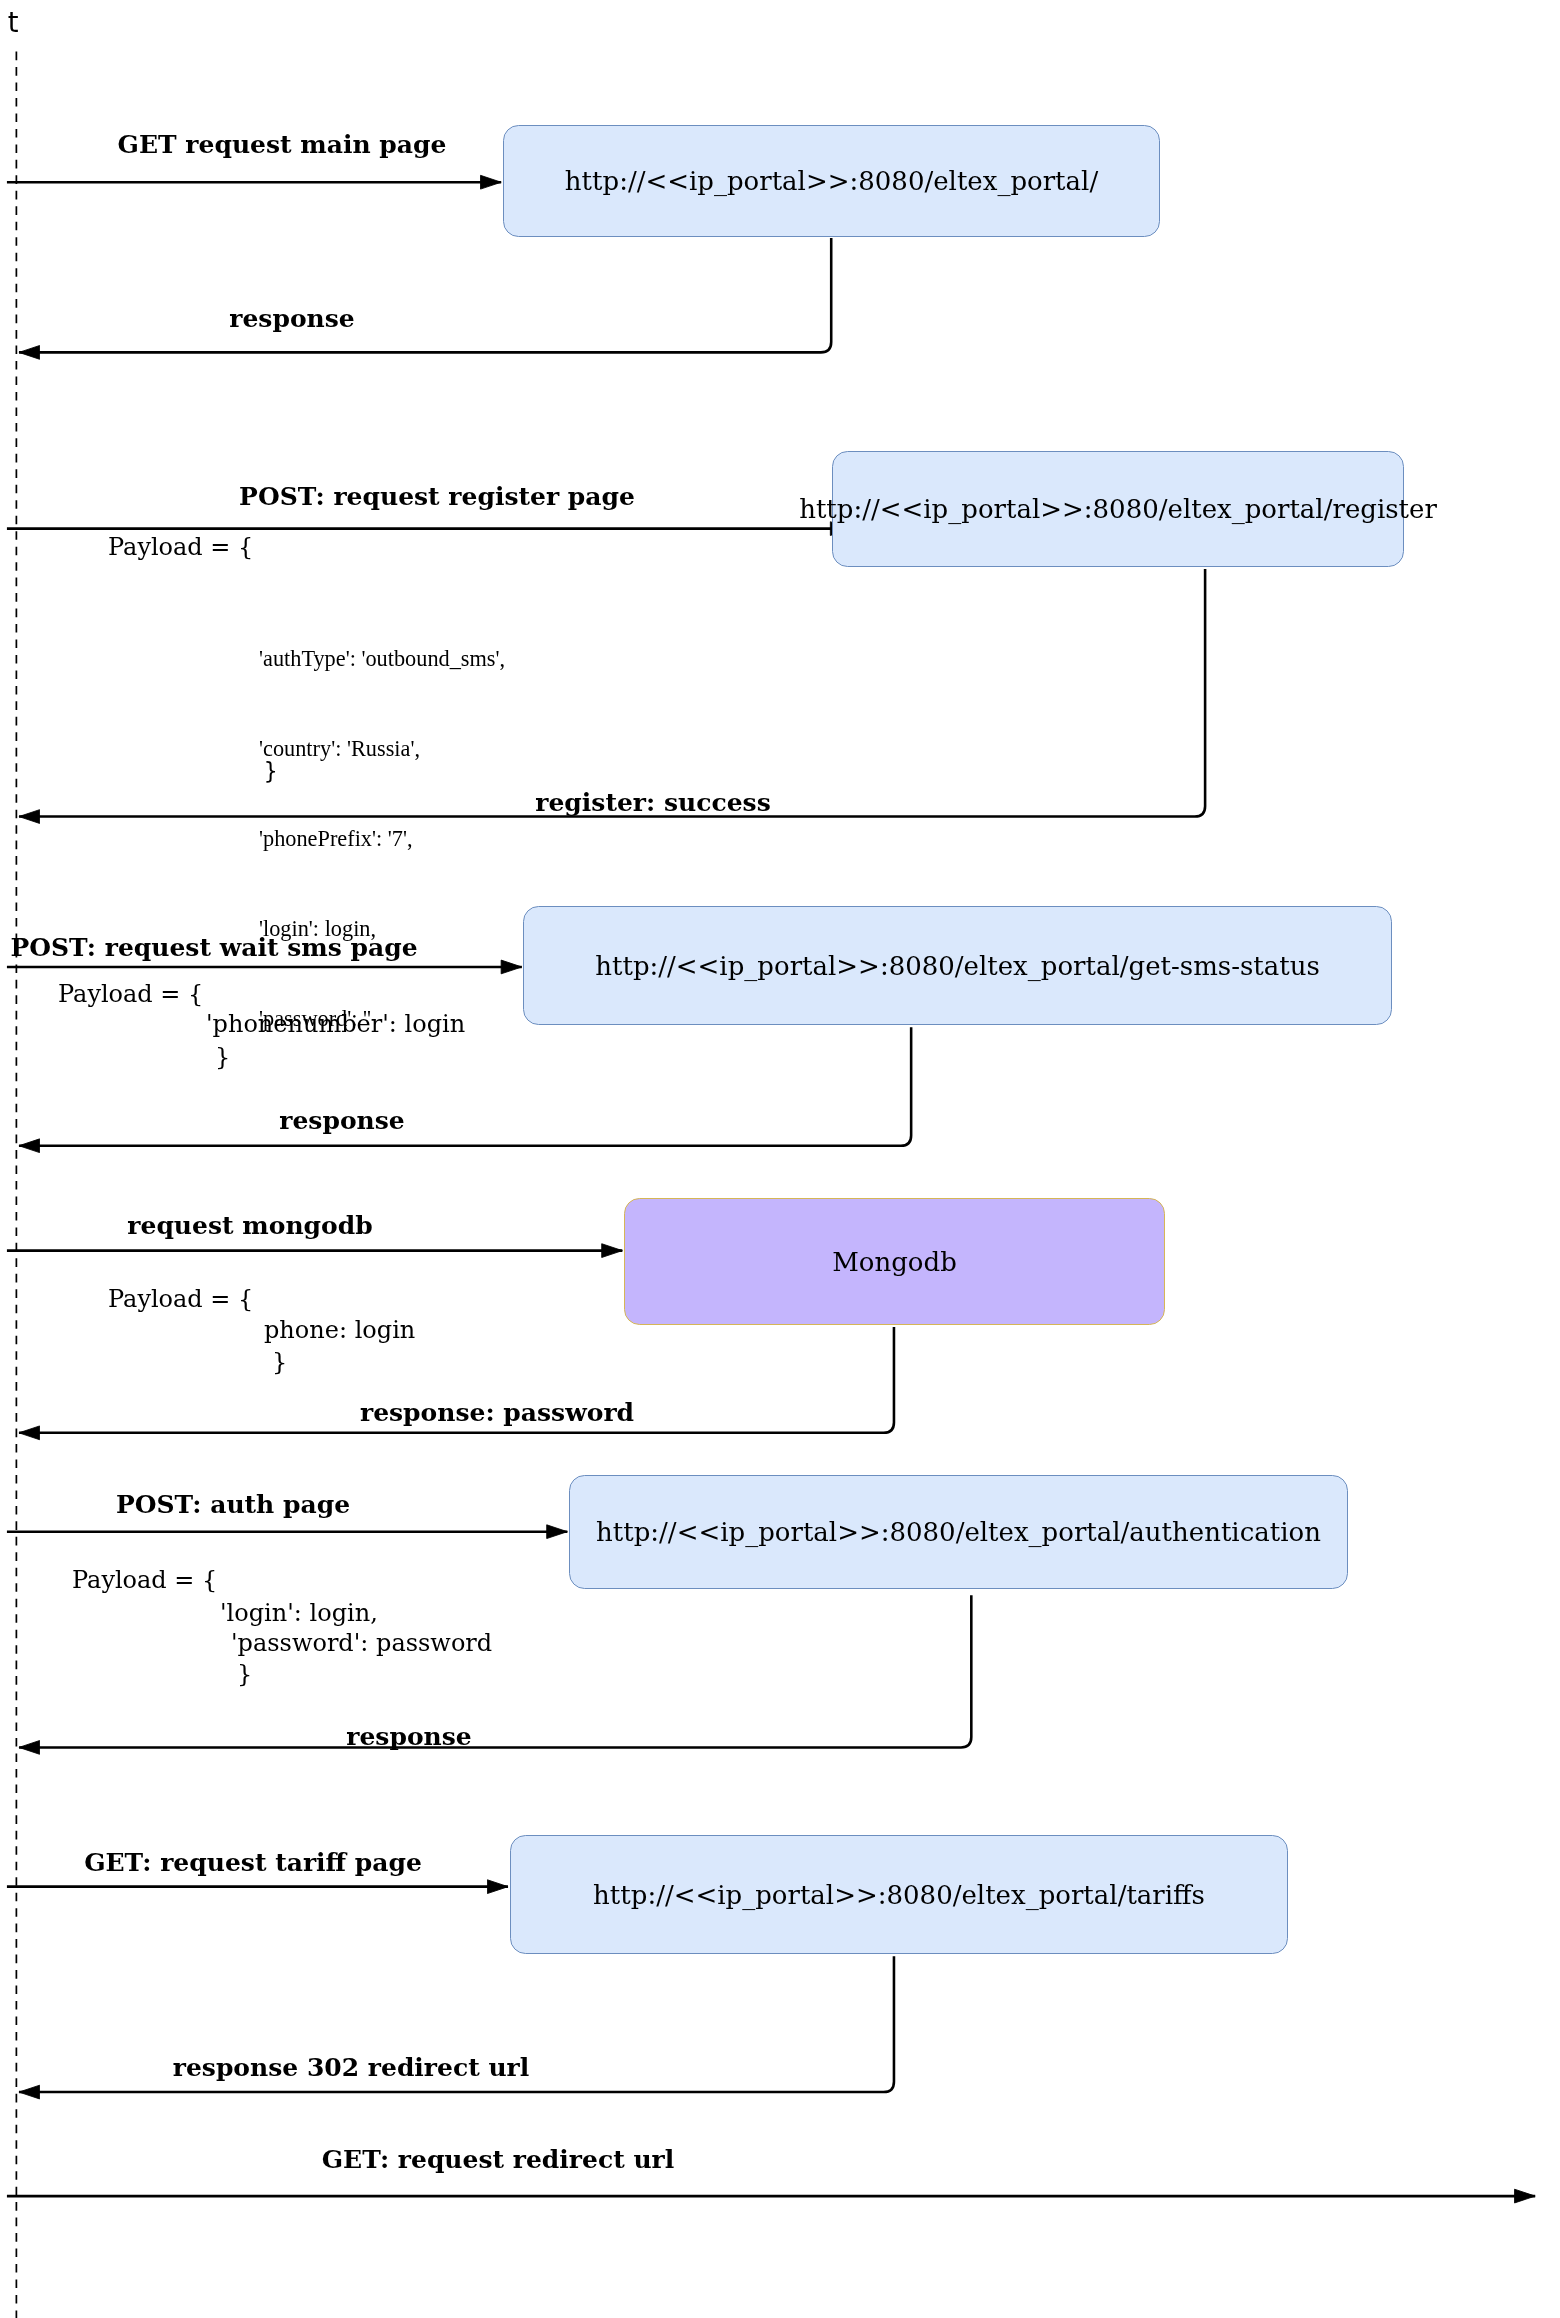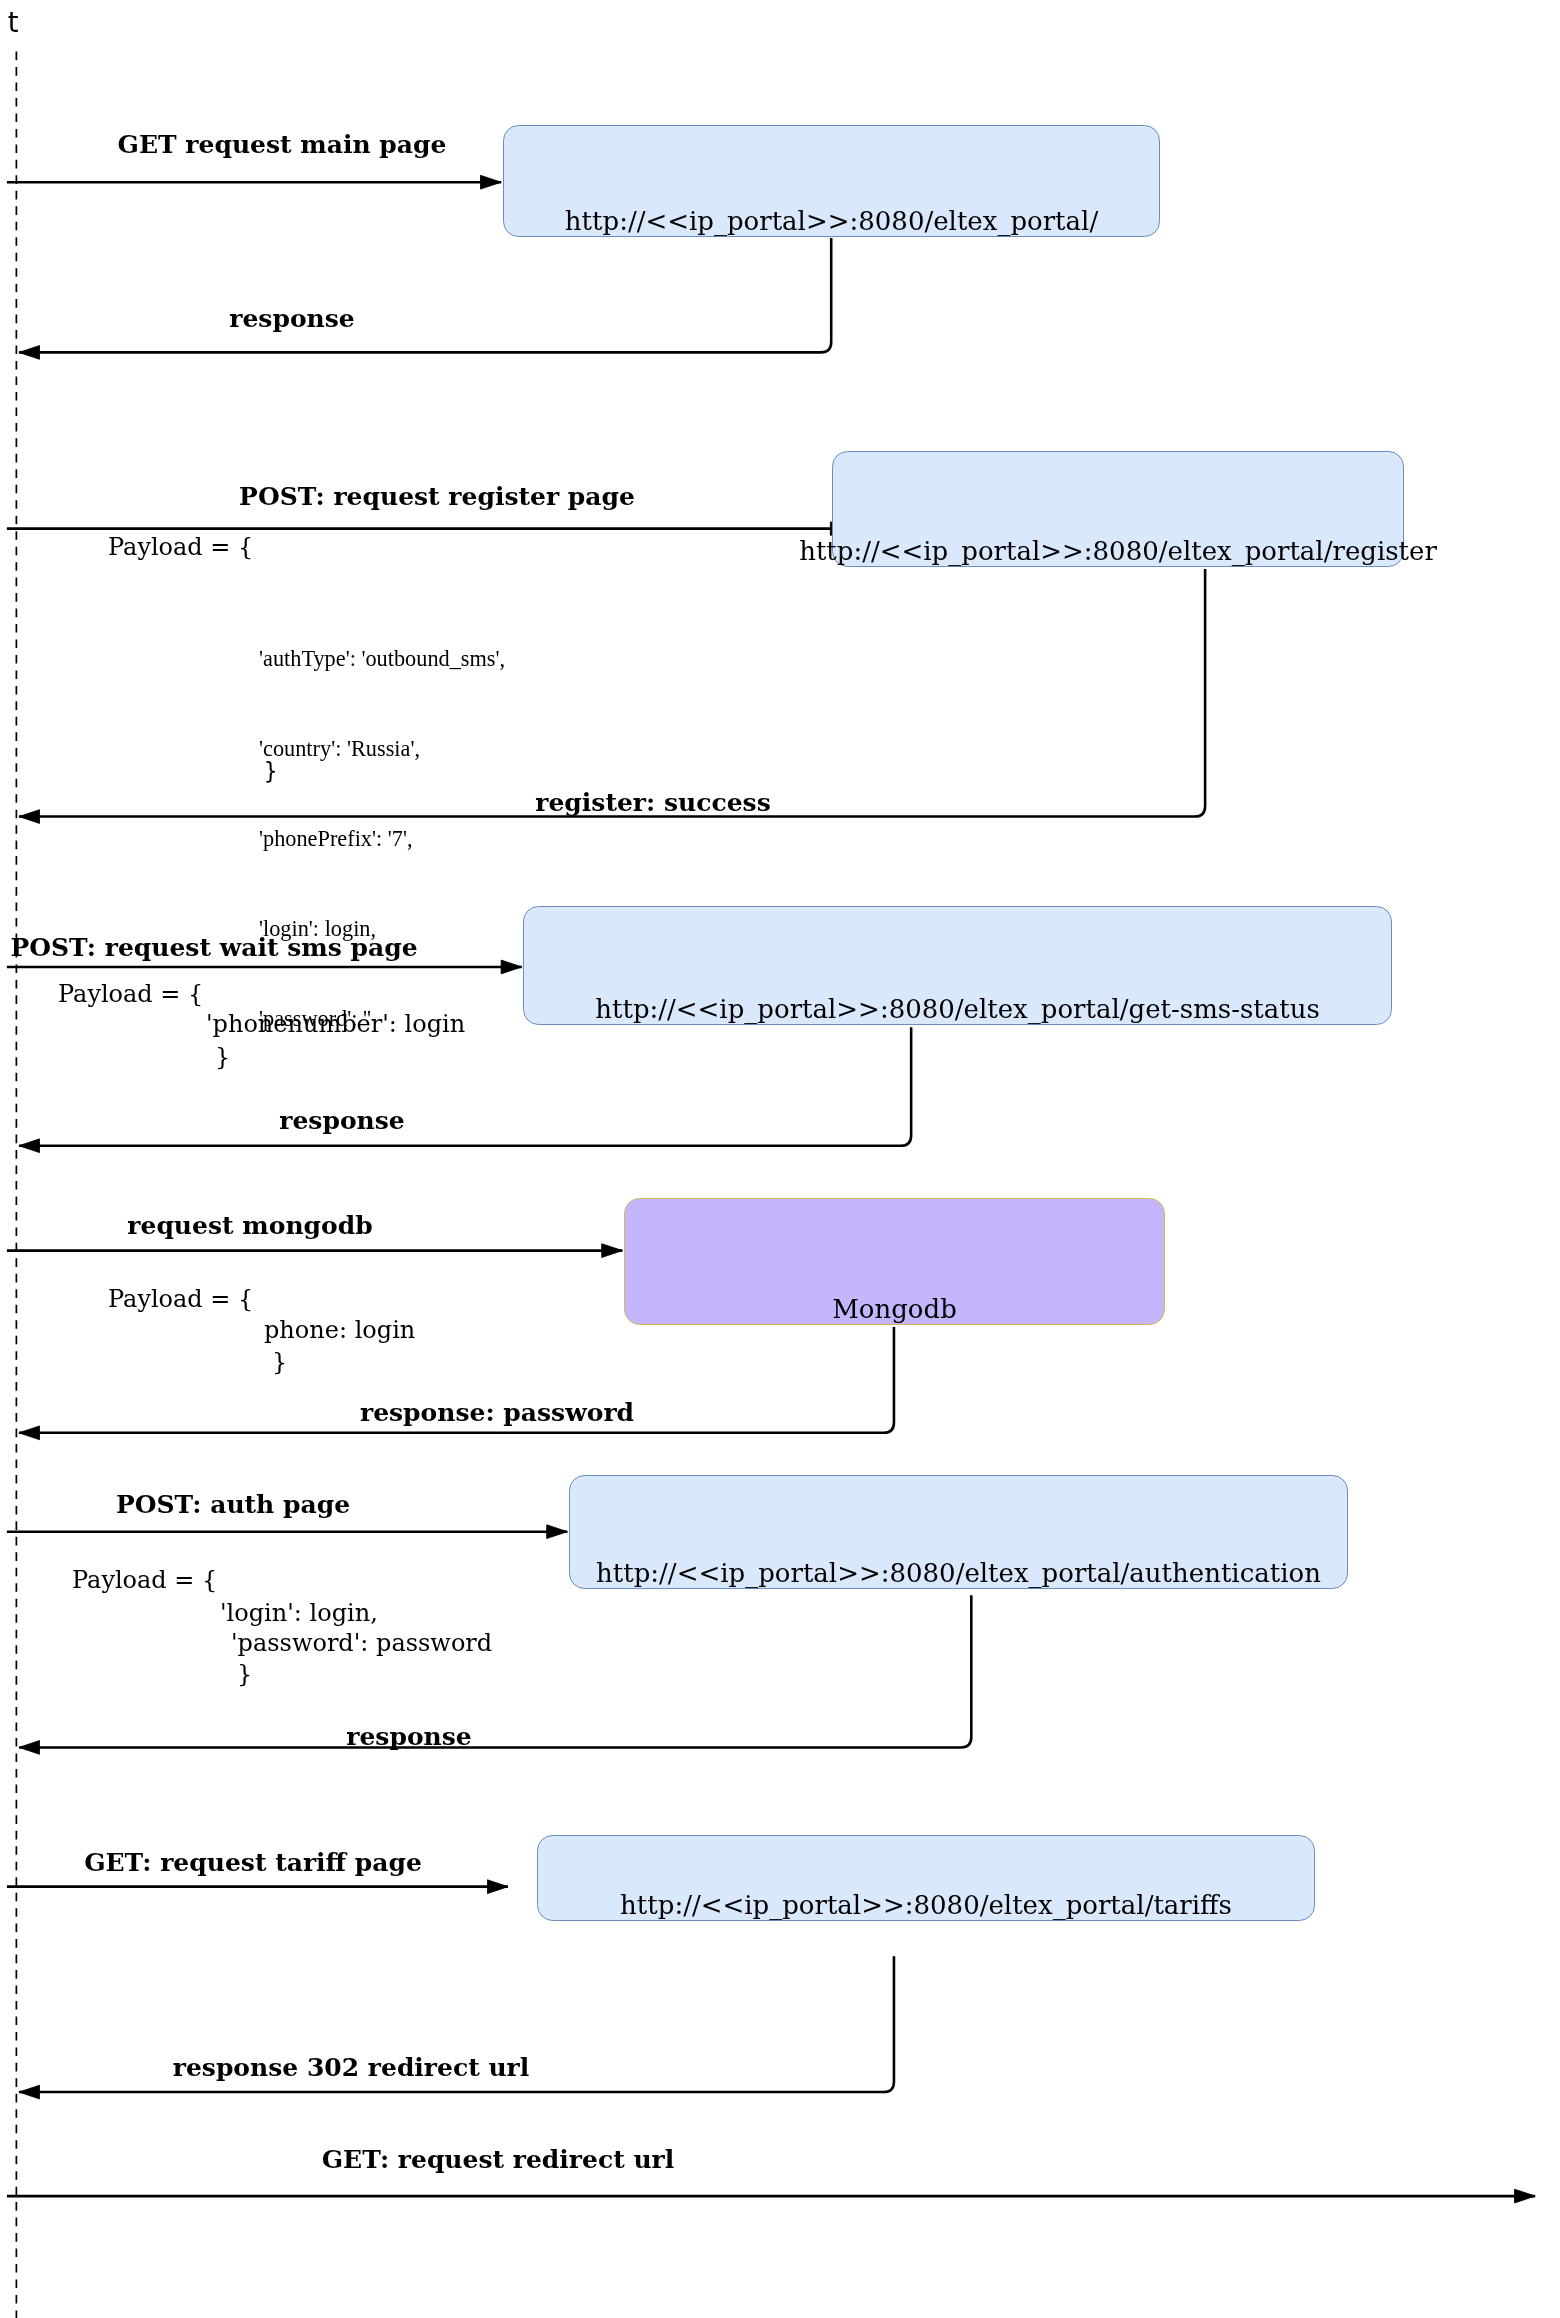--- a/index.html
+++ b/index.html
@@ -12,21 +12,21 @@
   .timeline-label{
     position:absolute;left:7.7px;top:6.9px;
     font-family:"DejaVu Sans","Liberation Sans",sans-serif;
     font-size:27.5px;line-height:1.1;
   }
   .lbl{
     position:absolute;transform:translate(-50%,-50%);
     font-size:25px;white-space:nowrap;font-weight:bold;
   }
   .box{
-    position:absolute;display:flex;align-items:flex-end;justify-content:center;
+    position:absolute;display:flex;align-items:center;justify-content:center;
     border:1.7px solid;border-radius:15.5px;font-size:26px;white-space:nowrap;
     box-sizing:border-box;
   }
   .box.blue{background:#dae8fc;border-color:#6c8ebf;}
   .box.yellow{background:#c4b5fd;border-color:#d6b656;}
   .pl{
     position:absolute;transform:translateY(-50%);
     font-size:24px;white-space:nowrap;
   }
   .mono{
@@ -115,21 +115,21 @@
   <div class="box blue" style="left:569px;top:1475px;width:779px;height:114px">
     <span>http://&lt;&lt;ip_portal&gt;&gt;:8080/eltex_portal/authentication</span>
   </div>
   <div class="pl" style="left:72px;top:1580px">Payload = {</div>
   <div class="pl" style="left:220px;top:1613px">'login': login,</div>
   <div class="pl" style="left:231px;top:1643px">'password': password</div>
   <div class="pl" style="left:237px;top:1674px">}</div>
   <div class="lbl" style="left:409px;top:1736px">response</div>
 
   <div class="lbl" style="left:253px;top:1862px">GET: request tariff page</div>
-  <div class="box blue" style="left:537px;top:1835px;width:778px;height:86px">
+  <div class="box blue" style="left:510px;top:1835px;width:778px;height:119px">
     <span>http://&lt;&lt;ip_portal&gt;&gt;:8080/eltex_portal/tariffs</span>
   </div>
   <div class="lbl" style="left:351px;top:2067px">response 302 redirect url</div>
 
   <div class="lbl" style="left:498px;top:2159px">GET: request redirect url</div>
 
 </div>
 
 
 </body></html>

